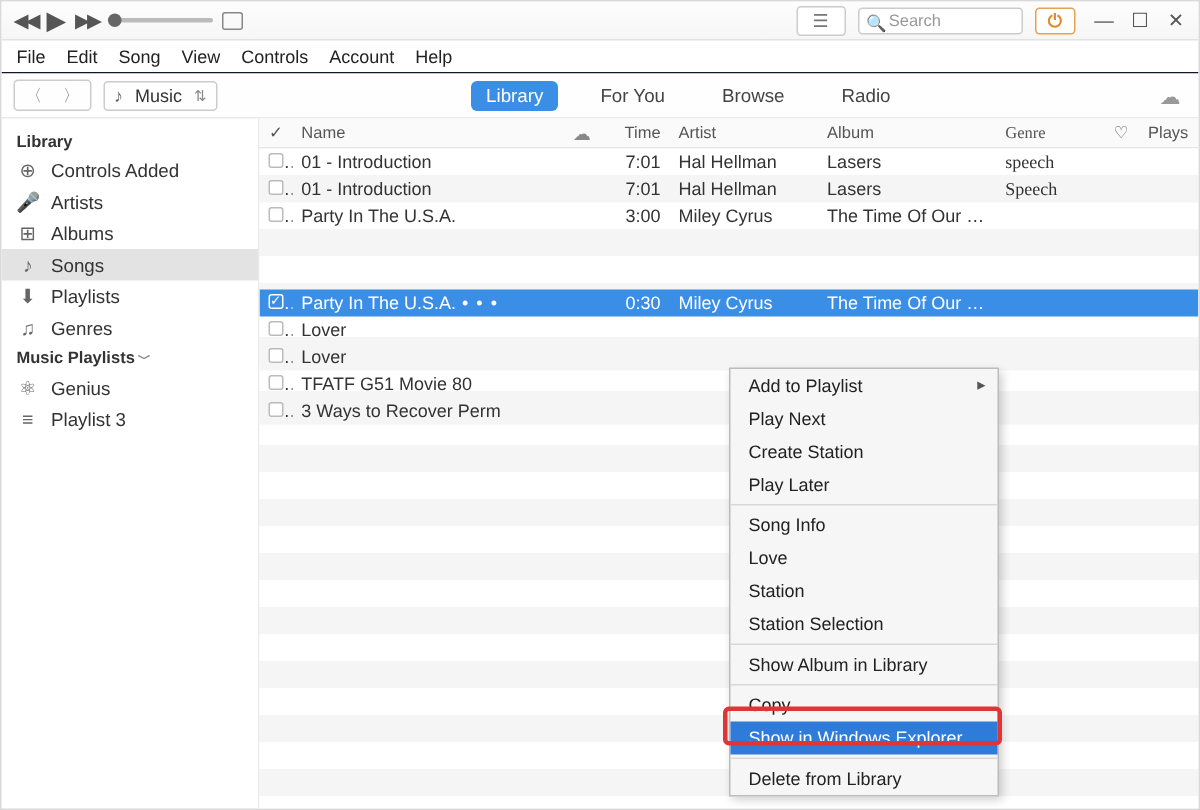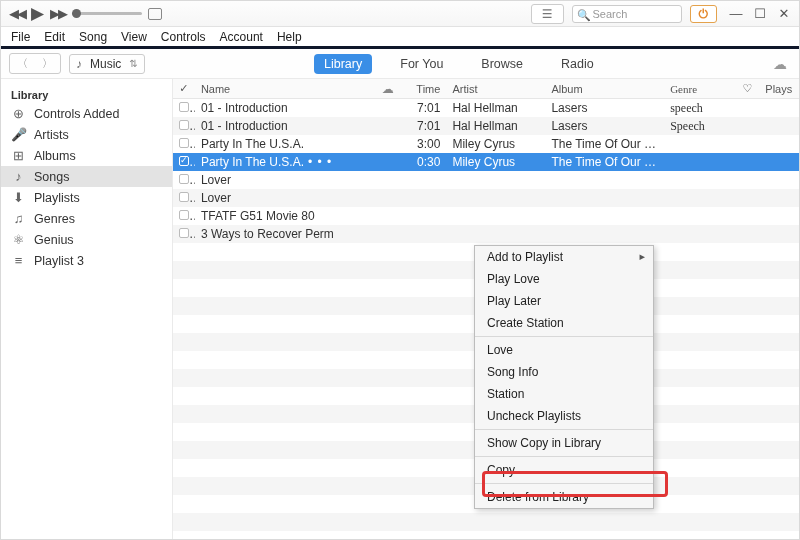--- a/index.html
+++ b/index.html
@@ -15,21 +15,21 @@
   .airplay { width:14px; height:12px; border:1px solid #888; border-radius:2px; position:relative;}
   .apple { flex:1; display:flex; justify-content:center; align-items:center; color:#818181; font-size:18px;}
   .pb-right { display:flex; align-items:center; gap:8px;}
   .list-toggle { border:1px solid #ccc; border-radius:3px; padding:2px 10px; color:#777; background:#fff;}
   .search-box { border:1px solid #ccc; border-radius:3px; padding:2px 6px 2px 20px; width:110px; color:#999; background:#fff; position:relative; font-size:11px;}
   .search-box .mag { position:absolute; left:5px; top:3px; color:#999; font-size:11px;}
   .power { border:1px solid #e4a24c; background:#fff; border-radius:3px; color:#e4882b; padding:1px 8px; font-weight:bold;}
   .wincontrols { display:flex; gap:10px; color:#555; font-size:13px; margin-left:4px;}
   .wincontrols span { width:14px; text-align:center;}
   
-  .menu-bar { height: 22px; display:flex; align-items:center; gap:14px; padding:0 10px; border-bottom:3px solid #0f172a; font-size:12px; color:#222;}
+  .menu-bar { height: 22px; display:flex; align-items:center; gap:14px; padding:0 10px; border-bottom:1px solid #0f172a; font-size:12px; color:#222;}
   
   .toolbar { height: 30px; display:flex; align-items:center; padding:0 8px; border-bottom:1px solid #eaeaea; background:#fefefe;}
   .nav-btns { display:flex; border:1px solid #ccc; border-radius:3px; overflow:hidden;}
   .nav-btns span { padding:2px 7px; color:#888; font-size:11px;}
   .media-picker { margin-left:8px; border:1px solid #ccc; border-radius:3px; padding:2px 6px; display:flex; align-items:center; gap:8px; font-size:12px;}
   .media-picker .note { color:#666;}
   .media-picker .chev { color:#888; font-size:10px;}
   .tabs { flex:1; display:flex; justify-content:center; gap:18px; font-size:12.5px; color:#444;}
   .tab { padding:3px 10px; border-radius:4px;}
   .tab.active { background:#3a8ee6; color:#fff;}
@@ -51,33 +51,33 @@
   .c-cloud { width:30px; text-align:center; color:#888; font-size:12px;}
   .c-time { width:44px; text-align:right;}
   .c-artist { width:100px;}
   .c-album { width:120px;}
   .c-genre { width:72px;font-family:Liberation Serif, serif;}
   .c-heart { width:24px; text-align:center;}
   .c-plays { width:40px;}
   .tbody { flex:1; overflow:hidden;}
   .row { display:flex; align-items:center; height:18px; font-size:12px; color:#333;}
   .row.alt { background:#f5f5f5;}
-  .row.sel { background:#3a8ee6; color:#fff;}
+  .row.sel { background:#3a8ee6; color:#fff;margin-top:40px;}
   .row > div { padding:0 6px; white-space:nowrap; overflow:hidden; text-overflow:ellipsis;}
   .chk { width:10px; height:10px; border:1px solid #bbb; border-radius:2px; display:inline-block; background:#fff;}
   .row.sel .chk { background:#3a8ee6; border-color:#fff; position:relative;}
   .row.sel .chk::after { content:"✓"; position:absolute; left:0; top:-2px; font-size:9px; color:#fff;}
   .dots { letter-spacing:1px; margin-left:4px;}
   
   .stripes { position:absolute; left:0; right:0; top:20px; bottom:0;
     background: repeating-linear-gradient(#ffffff 0, #ffffff 18px, #f5f5f5 18px, #f5f5f5 36px);
     z-index:0;}
   .tbody { position:relative; z-index:1;}
   
-  .ctxmenu { position:absolute; left:301px; top:166px; width:180px; background:#f6f6f6; border:1px solid #bcbcbc; box-shadow:2px 2px 6px rgba(0,0,0,.2); font-size:12px; z-index:10;}
+  .ctxmenu { position:absolute; left:313px; top:166px; width:180px; background:#f6f6f6; border:1px solid #bcbcbc; box-shadow:2px 2px 6px rgba(0,0,0,.2); font-size:12px; z-index:10;}
   .ctx-item { padding:4px 12px; color:#222; position:relative;}
   .ctx-item.sub::after { content:"▸"; position:absolute; right:8px; top:4px; color:#555; font-size:11px;}
   .ctx-sep { height:1px; background:#d8d8d8; margin:2px 0;}
   .ctx-item.hover { background:#2f7bd9; color:#fff;}
   .highlight-box { position:absolute; border:3px solid #e03535; border-radius:4px; pointer-events:none; z-index:11;}
 </style>
 </head>
 <body>
 
 <div class="player-bar">
@@ -155,20 +155,23 @@
         </div>
         <div class="sb-item">
           <span class="sb-icon">⬇</span>
           <span>Playlists</span>
         </div>
         <div class="sb-item">
           <span class="sb-icon">♫</span>
           <span>Genres</span>
         </div>
       </div>
+    <div class="sb-heading">
+      <span>Music Playlists</span><span class="disc">﹀</span>
+    </div>
     <div id="sb-pl">
         <div class="sb-item">
           <span class="sb-icon">⚛</span>
           <span>Genius</span>
         </div>
         <div class="sb-item">
           <span class="sb-icon">≡</span>
           <span>Playlist 3</span>
         </div>
       </div>
@@ -273,30 +276,31 @@
           <div class="c-artist"></div>
           <div class="c-album"></div>
           <div class="c-genre"></div>
           <div class="c-heart"></div>
           <div class="c-plays"></div>
         </div>
       </div>
 
     <div class="ctxmenu" id="ctxmenu">
         <div class="ctx-item sub">Add to Playlist</div>
-        <div class="ctx-item">Play Love</div>
+        <div class="ctx-item">Play Next</div>
+        <div class="ctx-item">Create Station</div>
         <div class="ctx-item">Play Later</div>
-        <div class="ctx-item">Create Station</div>
         <div class="ctx-sep"></div>
+        <div class="ctx-item">Song Info</div>
         <div class="ctx-item">Love</div>
-        <div class="ctx-item">Song Info</div>
         <div class="ctx-item">Station</div>
-        <div class="ctx-item">Uncheck Playlists</div>
+        <div class="ctx-item">Station Selection</div>
         <div class="ctx-sep"></div>
-        <div class="ctx-item">Show Copy in Library</div>
+        <div class="ctx-item">Show Album in Library</div>
         <div class="ctx-sep"></div>
         <div class="ctx-item">Copy</div>
+        <div class="ctx-item hover">Show in Windows Explorer</div>
         <div class="ctx-sep"></div>
         <div class="ctx-item">Delete from Library</div>
       </div>
   <div class="highlight-box" style="left: 309px; top: 392px; width: 186px; height: 26px;"></div>
     </div>
 </div>
 
 </body></html>

